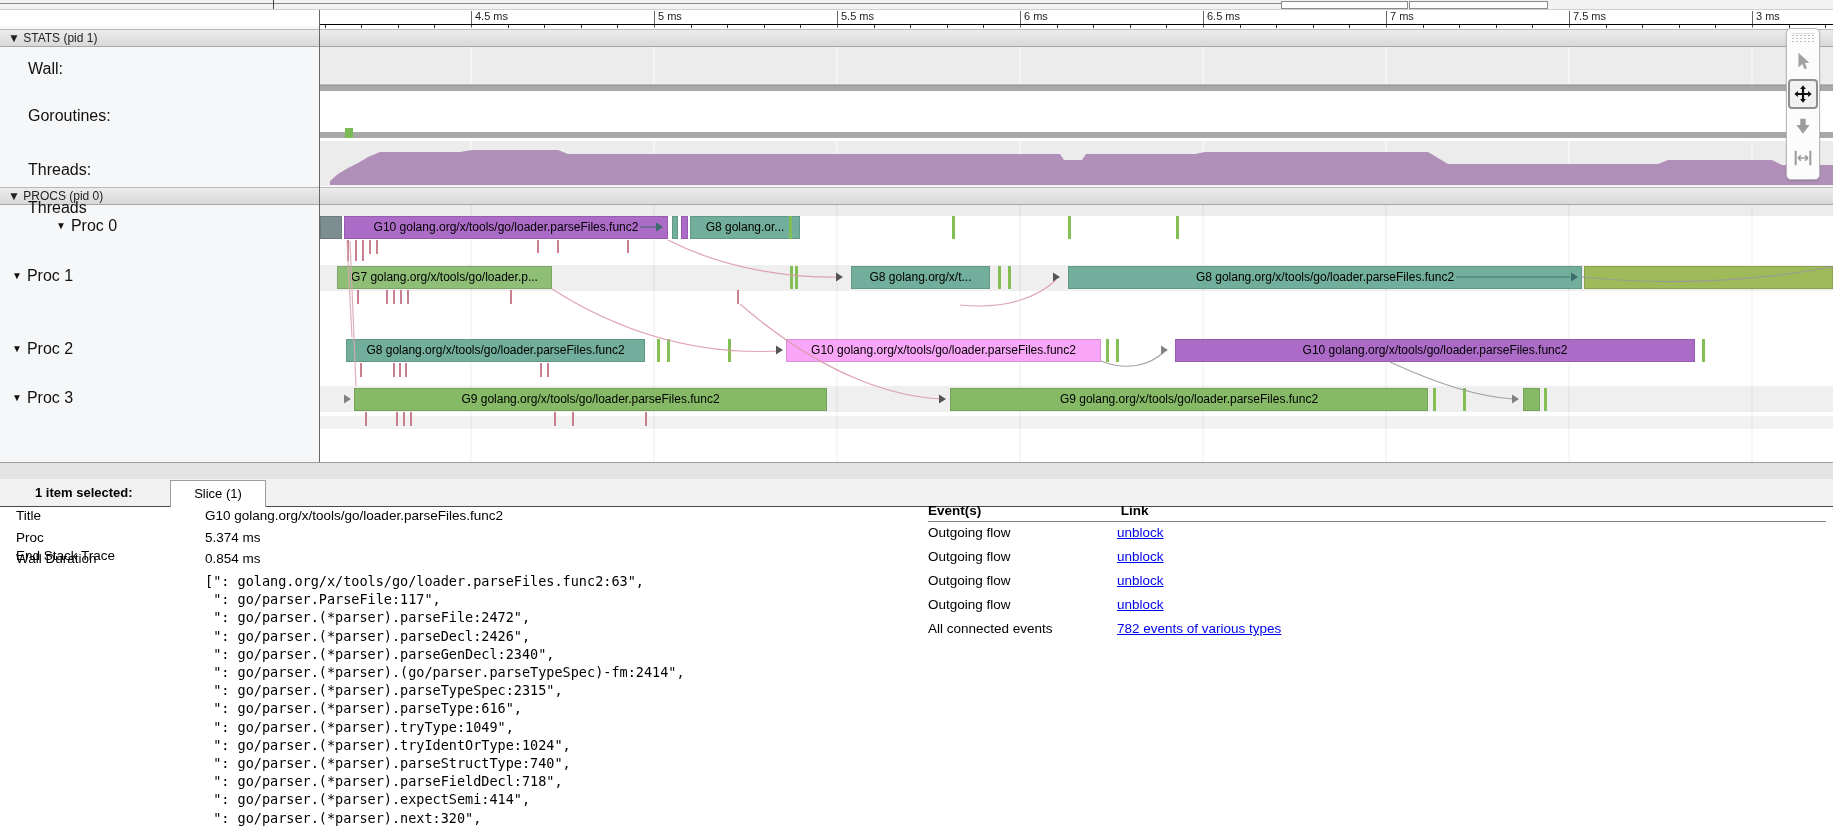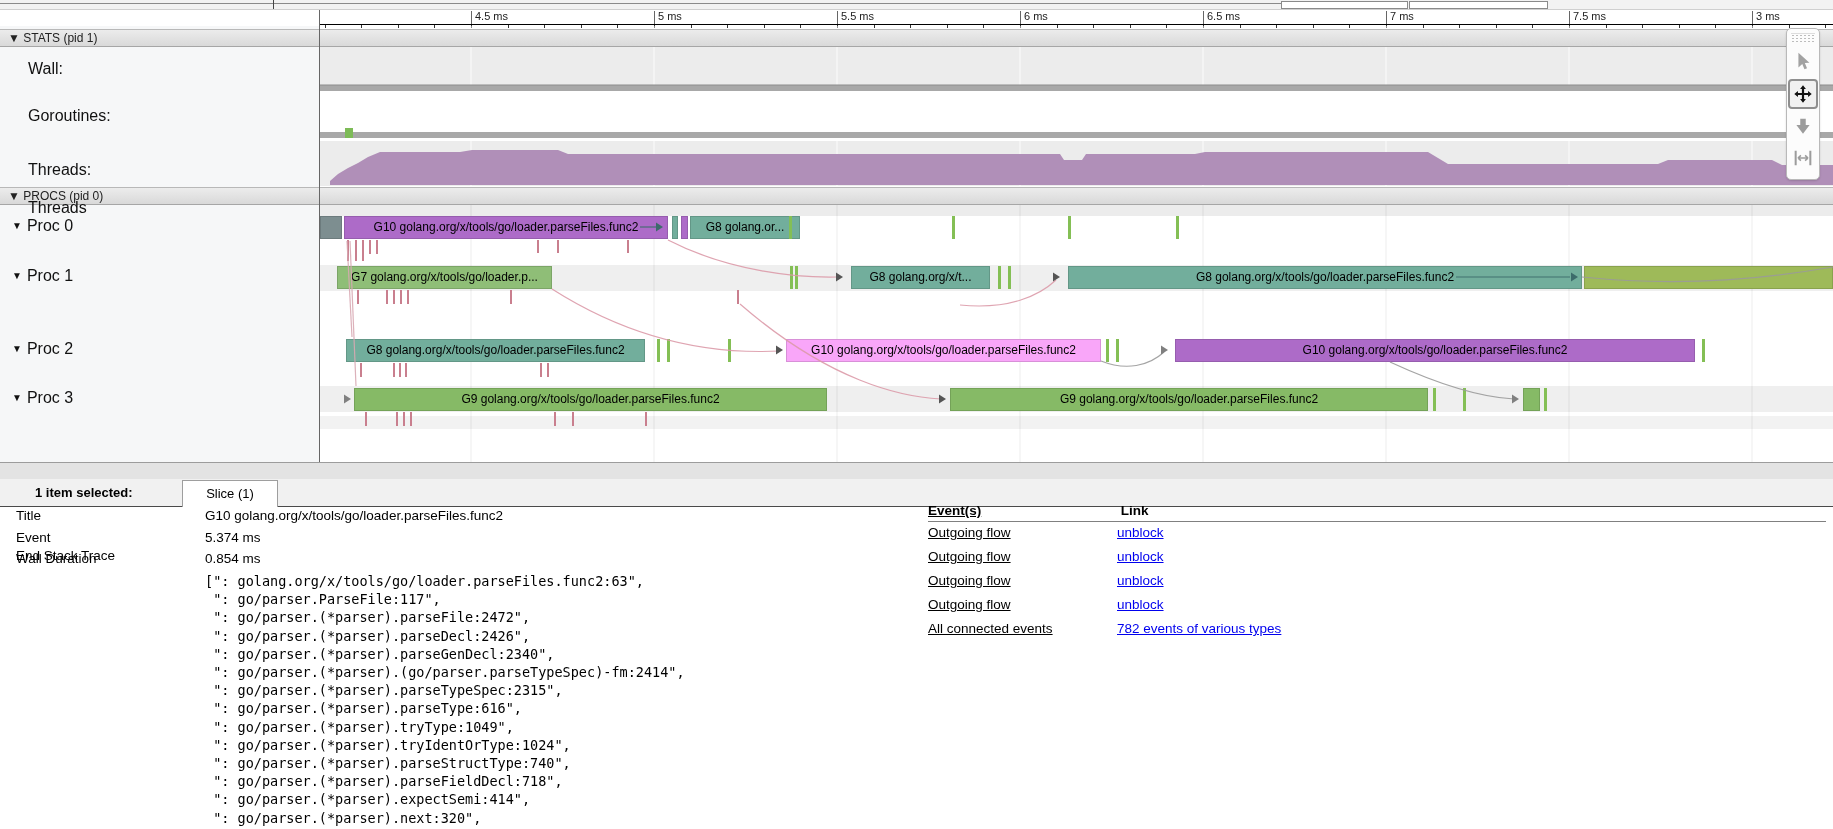--- a/index.html
+++ b/index.html
@@ -40,30 +40,30 @@
   #grip{height:9px;margin:1px 3px 4px 3px;background-image:radial-gradient(#bdbdbd 1px,transparent 1.1px);
         background-size:4px 3px;border-top:1px solid #ddd;}
   .tool-btn{width:26px;height:26px;margin:2px auto;display:flex;align-items:center;justify-content:center;
             border:2px solid transparent;border-radius:4px;cursor:pointer;}
   .tool-btn.active{border-color:#8f8f8f;background:#f1f1f1;}
   
   #spacer{left:0;top:462px;width:1833px;height:17px;background:#e3e3e3;border-top:1px solid #9c9c9c;box-sizing:border-box;}
   #tabbar{left:0;top:479px;width:1833px;height:27px;background:#f1f1f1;border-bottom:1px solid #4a4a4a;box-sizing:content-box;}
   #selected-label{left:35px;top:485px;font-size:13px;font-weight:bold;}
   #slice-tab{left:170px;top:480px;width:96px;height:27px;background:#fff;border:1px solid #9e9e9e;border-bottom:none;
-             box-sizing:border-box;font-size:13px;text-align:center;line-height:25px;cursor:pointer;margin-left:12px;}
+             box-sizing:border-box;font-size:13px;text-align:center;line-height:25px;cursor:pointer;}
   .kv-label{position:absolute;left:16px;font-size:13.5px;color:#000;}
   .kv-value{position:absolute;left:205px;font-size:13.5px;color:#000;white-space:nowrap;}
   #stack-pre{position:absolute;left:205px;top:572px;margin:0;font-family:"DejaVu Sans Mono",monospace;
              font-size:13.5px;line-height:18.2px;color:#000;}
   #events{left:928px;top:503px;width:898px;}
   #events .hdr{font-weight:bold;font-size:13.5px;height:18px;border-bottom:1px solid #808080;}
   #events .hdr span,#events .row span{display:inline-block;}
   #events .row{height:21px;font-size:13.5px;padding-top:3px;box-sizing:content-box;}
-  .col-event{width:189px;text-decoration:underline;}
+  .col-event{width:189px;}
   #events a{color:#0000ee;text-decoration:underline;cursor:pointer;}
 </style>
 </head>
 <body>
 
 <div id="app">
 
   <div id="topstrip" class="abs">
       <div id="strip-line" style="width: 1281px;"></div>
       <div class="strip-box" style="left: 1281px; width: 125px;"></div>
@@ -174,21 +174,21 @@
   <div class="sec-bar abs" style="top:187px;">
     <span>▼ PROCS (pid 0)</span>
   </div>
 
   <div class="track-label" style="top:60px;">Wall:</div>
   <div class="track-label" style="top:107px;">Goroutines:</div>
   <div class="track-label" style="top:161px;">Threads:</div>
   <div class="track-label" style="top:199px;">Threads</div>
 
   <div id="proc-labels">
-      <div class="proc-label" style="top: 217px;"><span class="arr">▼</span><span>Proc 0</span></div>
+      <div class="proc-label" style="top: 217px; margin-left: 44px;"><span class="arr">▼</span><span>Proc 0</span></div>
       <div class="proc-label" style="top: 267px;"><span class="arr">▼</span><span>Proc 1</span></div>
       <div class="proc-label" style="top: 340px;"><span class="arr">▼</span><span>Proc 2</span></div>
       <div class="proc-label" style="top: 389px;"><span class="arr">▼</span><span>Proc 3</span></div>
     </div>
   <div id="slices">
       <div class="slice" style="left: 320px; top: 216px; width: 22px; background: rgb(125, 142, 144);"></div>
       <div class="slice" style="left: 344px; top: 216px; width: 324px; background: rgb(173, 107, 200);">G10 golang.org/x/tools/go/loader.parseFiles.func2</div>
       <div class="slice" style="left: 672px; top: 216px; width: 6px; background: rgb(114, 174, 156);"></div>
       <div class="slice" style="left: 681px; top: 216px; width: 7px; background: rgb(173, 107, 200);"></div>
       <div class="slice" style="left: 690px; top: 216px; width: 110px; background: rgb(114, 174, 156);">G8 golang.or...</div>
@@ -300,21 +300,21 @@
   </div>
 
   <div id="spacer" class="abs"></div>
   <div id="tabbar" class="abs"></div>
   <div id="selected-label" class="abs">1 item selected:</div>
   <div id="slice-tab" class="abs">Slice (1)</div>
 
   <div id="fields">
       <div class="kv-label" style="top: 508px;">Title</div>
       <div class="kv-value" style="top: 508px;">G10 golang.org/x/tools/go/loader.parseFiles.func2</div>
-      <div class="kv-label" style="top: 529.5px;">Event</div>
+      <div class="kv-label" style="top: 529.5px;">Proc</div>
       <div class="kv-value" style="top: 529.5px;">5.374 ms</div>
       <div class="kv-label" style="top: 551px;">Wall Duration</div>
       <div class="kv-value" style="top: 551px;">0.854 ms</div>
     </div>
   <div class="kv-label" style="top:540px;margin-top:8px;">End Stack Trace</div>
   <pre id="stack-pre">[": golang.org/x/tools/go/loader.parseFiles.func2:63",
  ": go/parser.ParseFile:117",
  ": go/parser.(*parser).parseFile:2472",
  ": go/parser.(*parser).parseDecl:2426",
  ": go/parser.(*parser).parseGenDecl:2340",

